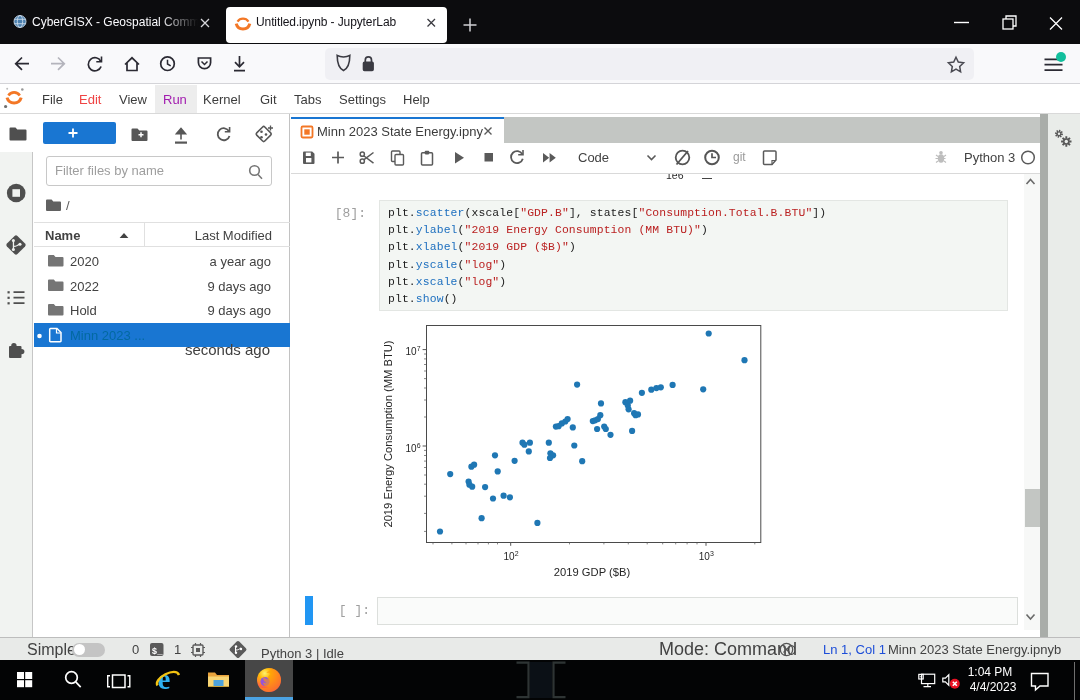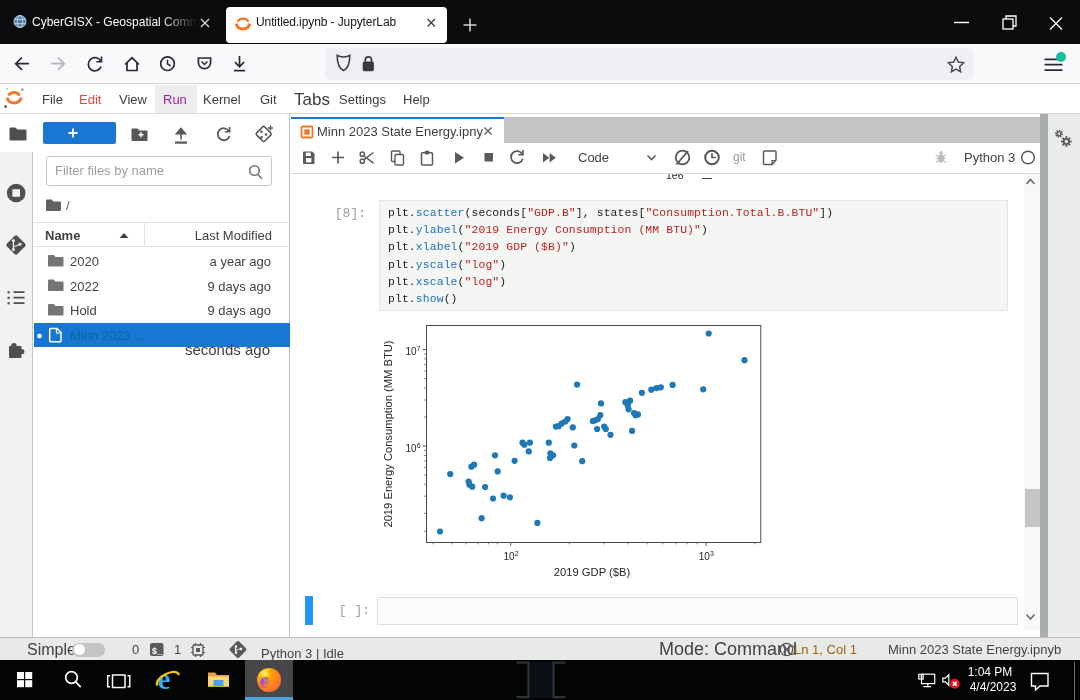--- a/index.html
+++ b/index.html
@@ -21,21 +21,21 @@
 <div class="abs" style="left:325px;top:48px;width:649px;height:32px;background:#f0f0f4;border-radius:5px"></div>
 
 <div class="abs" style="left:0;top:84px;width:1080px;height:30px;background:#fff;border-bottom:1px solid #d9d9d9"></div>
 <div class="abs" style="left:155px;top:85px;width:42px;height:28px;background:#ededed"></div>
 <div class="t" style="left:42px;top:92px;font-size:13px;color:#3c3c3c;line-height:16px">File</div>
 <div class="t" style="left:79px;top:92px;font-size:13px;color:#ef4444;line-height:16px">Edit</div>
 <div class="t" style="left:119px;top:92px;font-size:13px;color:#3c3c3c;line-height:16px">View</div>
 <div class="t" style="left:163px;top:92px;font-size:13px;color:#a21caf;line-height:16px">Run</div>
 <div class="t" style="left:203px;top:92px;font-size:13px;color:#3c3c3c;line-height:16px">Kernel</div>
 <div class="t" style="left:260px;top:92px;font-size:13px;color:#3c3c3c;line-height:16px">Git</div>
-<div class="t" style="left:294px;top:92px;font-size:17px;color:#3c3c3c;line-height:16px">Tabs</div>
+<div class="t" style="left:294px;top:92px;font-size:13px;color:#3c3c3c;line-height:16px">Tabs</div>
 <div class="t" style="left:339px;top:92px;font-size:13px;color:#3c3c3c;line-height:16px">Settings</div>
 <div class="t" style="left:403px;top:92px;font-size:13px;color:#3c3c3c;line-height:16px">Help</div>
 
 <div class="abs" style="left:0;top:114px;width:33px;height:523px;background:#f1f3f1;border-right:1px solid #c6c6c6"></div>
 <div class="abs" style="left:0;top:114px;width:33px;height:38px;background:#fff"></div>
 
 <div class="abs" style="left:34px;top:114px;width:256px;height:523px;background:#fff;border-right:1px solid #c2c2c2"></div>
 
 <div class="abs" style="left:43px;top:122px;width:73px;height:22px;background:#1976d2;border-radius:2px"></div>
 
@@ -70,21 +70,21 @@
 
 <div class="abs" style="left:291px;top:174px;width:749px;height:463px;background:#fff"></div>
 
 <div class="abs" style="left:665px;top:174px;width:24px;height:8px;overflow:hidden">
       <div class="t" style="left:1px;top:-5px;font-size:10.5px;color:#262626">1e6</div>
     </div>
 <div class="abs" style="left:702px;top:177.5px;width:10px;height:1.8px;background:#444"></div>
 
 <div class="t" style="left:366px;top:206px;font-size:13px;color:#9e9e9e;font-family:'Liberation Mono',monospace;transform:translateX(-100%);line-height:16px">[8]:</div>
 <div class="abs" style="left:379px;top:200px;width:629px;height:111px;background:#f3f6f3;border:1px solid #e3e6e3"></div>
-<pre class="t" id="code1" style="left:388px;top:204.5px;font-size:11.4px;letter-spacing:0.12px;line-height:17.36px;color:#212121;font-family:'Liberation Mono',monospace"><span>plt.</span><span class="fn">scatter</span><span>(seconds[</span><span class="st">"GDP.B"</span><span>], states[</span><span class="st">"Consumption.Total.B.BTU"</span><span>])</span>
+<pre class="t" id="code1" style="left:388px;top:204.5px;font-size:11.4px;letter-spacing:0.12px;line-height:17.36px;color:#212121;font-family:'Liberation Mono',monospace"><span>plt.</span><span class="fn">scatter</span><span>(xscale[</span><span class="st">"GDP.B"</span><span>], states[</span><span class="st">"Consumption.Total.B.BTU"</span><span>])</span>
 <span>plt.</span><span class="fn">ylabel</span><span>(</span><span class="st">"2019 Energy Consumption (MM BTU)"</span><span>)</span>
 <span>plt.</span><span class="fn">xlabel</span><span>(</span><span class="st">"2019 GDP ($B)"</span><span>)</span>
 <span>plt.</span><span class="fn">yscale</span><span>(</span><span class="st">"log"</span><span>)</span>
 <span>plt.</span><span class="fn">xscale</span><span>(</span><span class="st">"log"</span><span>)</span>
 <span>plt.</span><span class="fn">show</span><span>()</span></pre>
 
 <svg class="abs" style="left:380px;top:318px" width="400" height="266" viewBox="0 0 400 266" font-family="Liberation Sans,sans-serif">
 <rect x="46.5" y="7.5" width="334.3" height="217" fill="#fff" stroke="#4a4a4a" stroke-width="1"></rect>
 
 <g stroke="#555" stroke-width="1">
@@ -179,21 +179,21 @@
 <div class="abs" style="left:1048px;top:114px;width:32px;height:523px;background:#e9ece9"></div>
 
 <div class="abs" style="left:0;top:637px;width:1080px;height:23px;background:#e8eae8;border-top:1px solid #bdbdbd"></div>
 <div class="t" style="left:27px;top:642px;font-size:16px;color:#424242;line-height:15px">Simple</div>
 <div class="abs" style="left:72px;top:642.5px;width:33px;height:14px;background:#c4c4c4;border-radius:7px"></div>
 <div class="abs" style="left:73.5px;top:644px;width:11px;height:11px;background:#fff;border-radius:50%"></div>
 <div class="t" style="left:132px;top:642px;font-size:13px;color:#424242;line-height:15px">0</div>
 <div class="t" style="left:174px;top:642px;font-size:13px;color:#424242;line-height:15px">1</div>
 <div class="t" style="left:261px;top:646px;font-size:13px;color:#424242;line-height:15px">Python 3 | Idle</div>
 <div class="t" style="left:659px;top:642px;font-size:18px;color:#424242;line-height:15px">Mode: Command</div>
-<div class="t" style="left:794px;top:642px;font-size:13px;color:#a16207;line-height:15px">Ln 1, Col 1</div>
+<div class="t" style="left:823px;top:642px;font-size:13px;color:#1d4ed8;line-height:15px">Ln 1, Col 1</div>
 <div class="t" style="left:888px;top:642px;font-size:13px;color:#424242;line-height:15px">Minn 2023 State Energy.ipnyb</div>
 
 <div class="abs" style="left:0;top:660px;width:1080px;height:40px;background:#030405"></div>
 <div class="abs" style="left:245px;top:660px;width:48px;height:40px;background:#474747"></div>
 <div class="abs" style="left:245px;top:697px;width:48px;height:3px;background:#4ba3e3"></div>
 <div class="abs" style="left:529.5px;top:661.5px;width:22.5px;height:36.5px;background:#0b1016"></div>
 <div class="t" style="left:990px;top:665.5px;font-size:12px;color:#fff;line-height:13px;transform:translateX(-50%)">1:04 PM</div>
 <div class="t" style="left:993px;top:680.5px;font-size:12px;color:#fff;line-height:13px;transform:translateX(-50%)">4/4/2023</div>
 <div class="abs" style="left:1073.5px;top:662px;width:1px;height:38px;background:#6f6f6f"></div>
 

